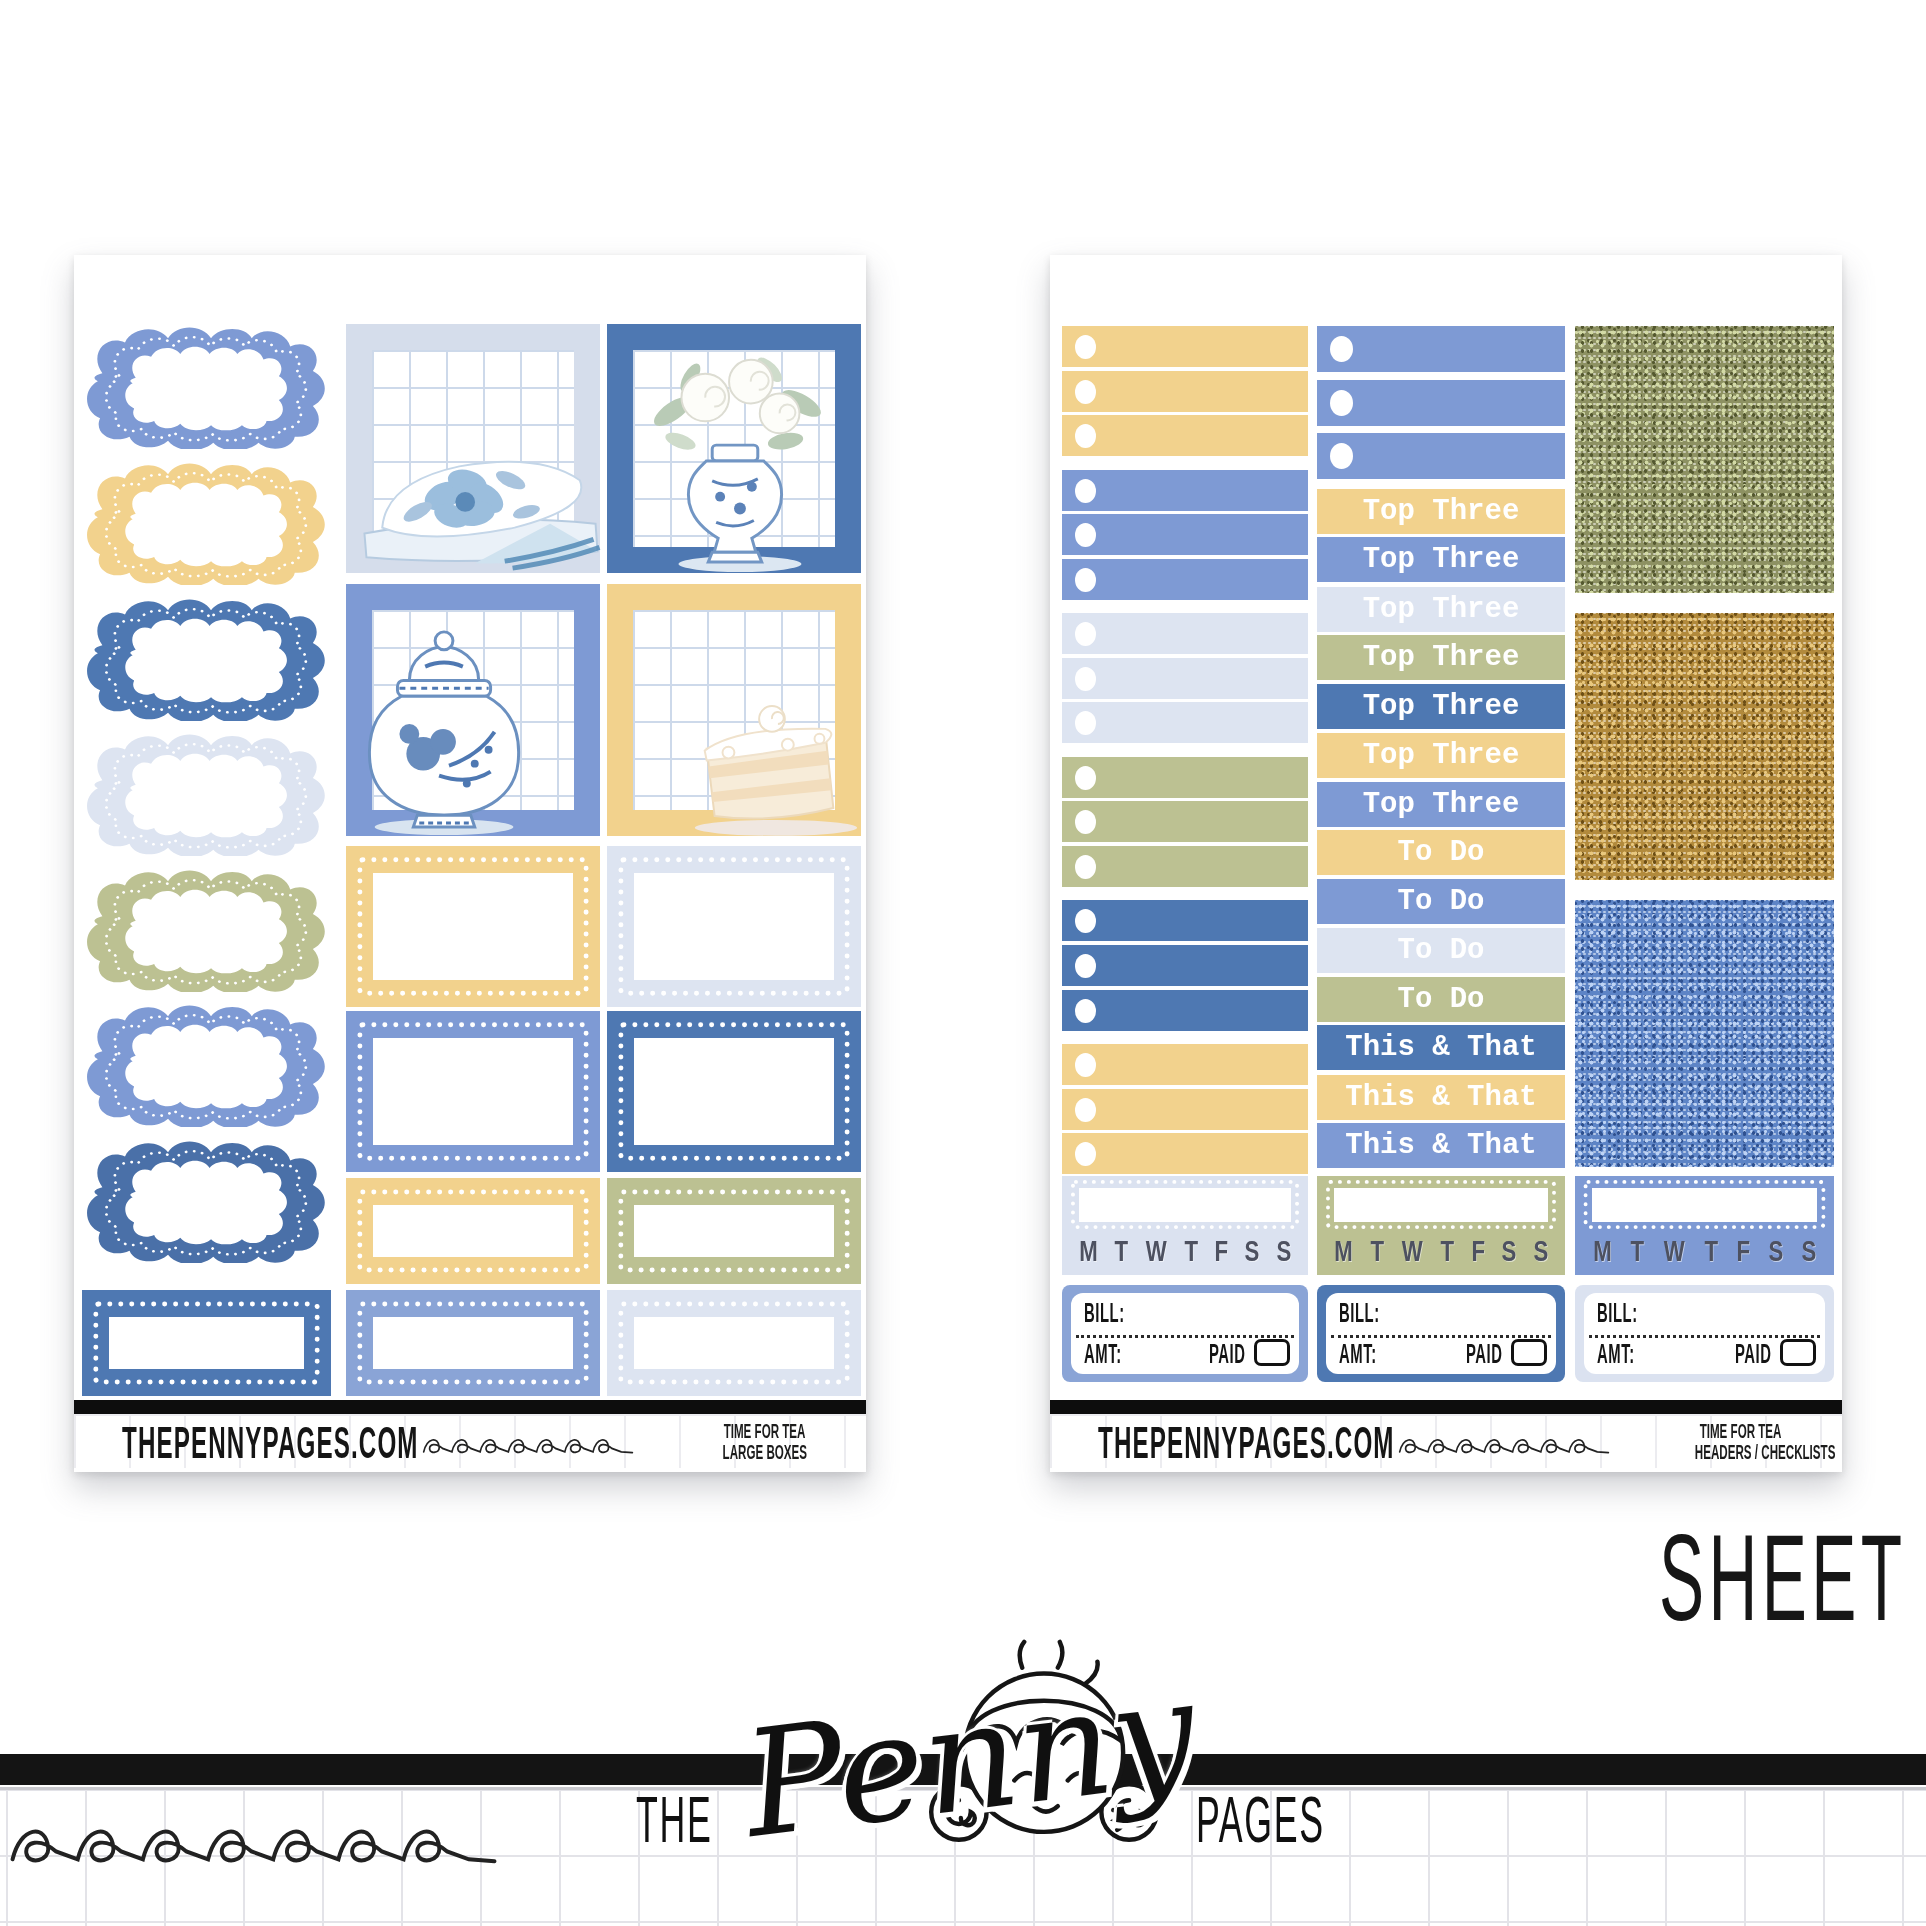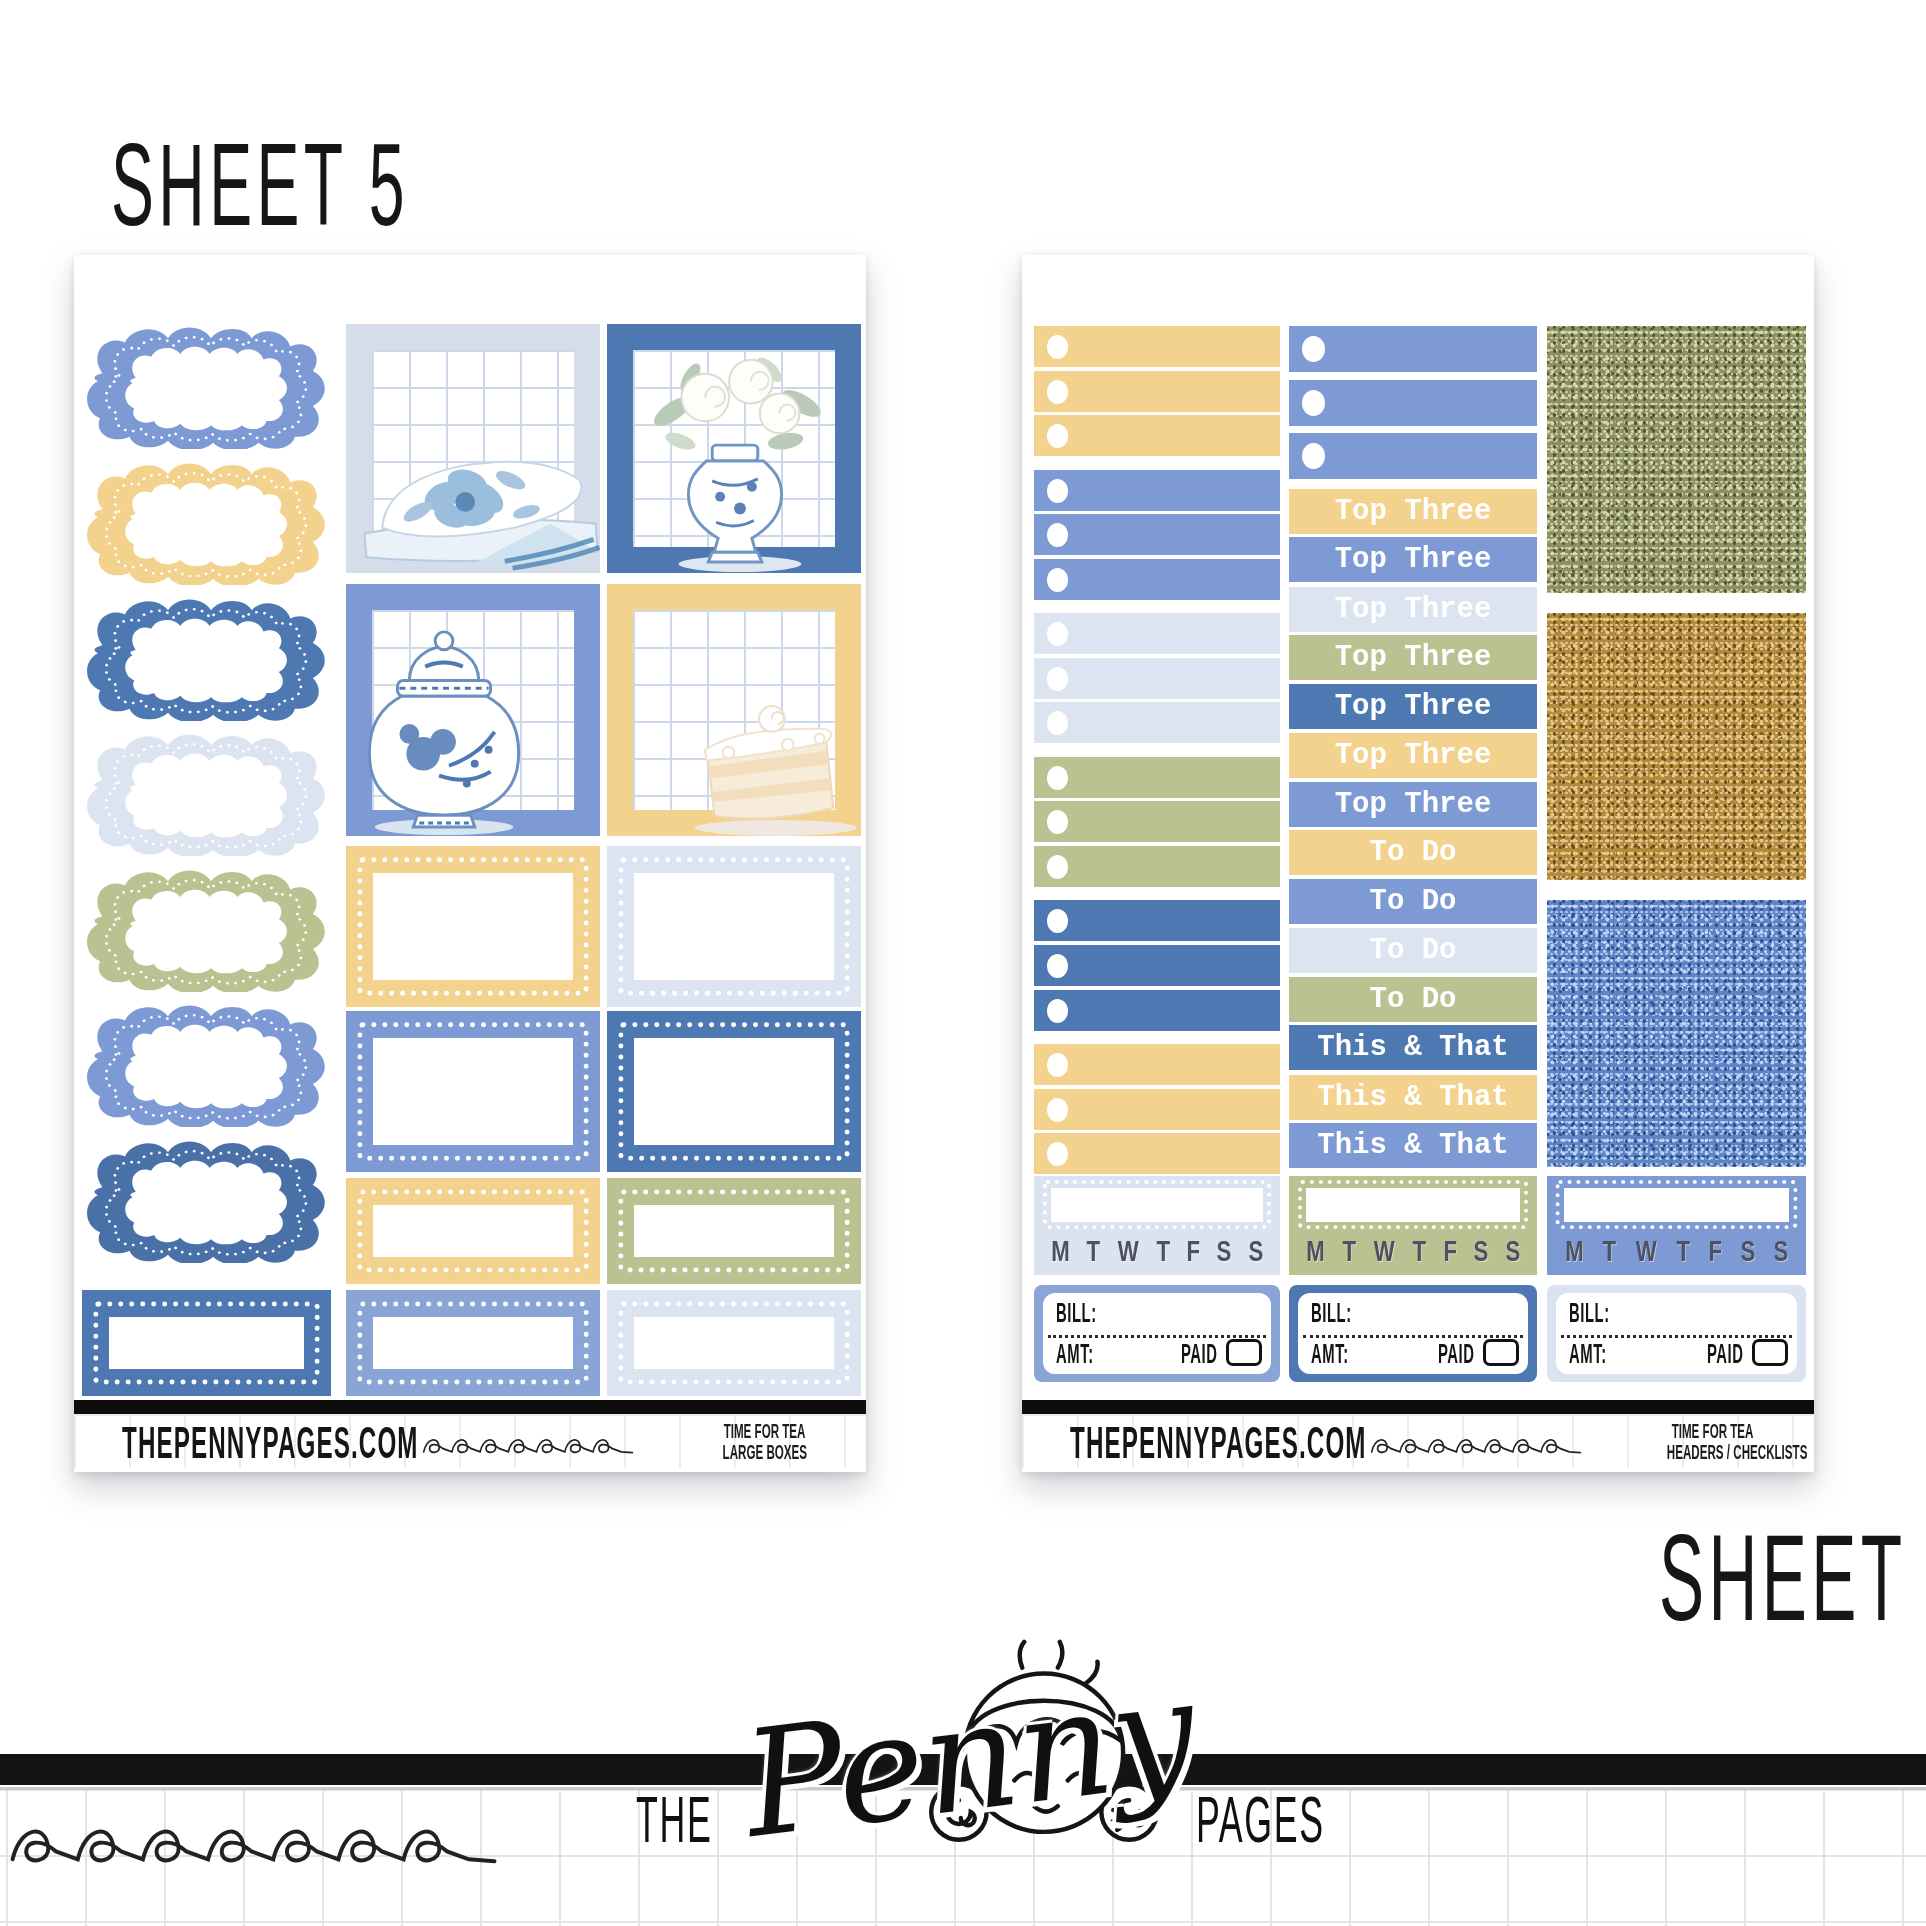--- a/index.html
+++ b/index.html
@@ -11,21 +11,21 @@
 
   
   .sheet-title{position:absolute;font-size:117px;letter-spacing:8px;color:#161616;font-weight:400;}
   .title5{left:111px;top:117px;}
   .title6{left:1404px;top:1507px;width:465px;text-align:right;font-size:123px;}
   .title6 .cond{transform-origin:right center;}
 
   
   .sheet{position:absolute;top:255px;width:792px;height:1217px;background:#fff;
          box-shadow:0 16px 30px rgba(110,112,125,.32),0 3px 8px rgba(0,0,0,.12);}
-  .sheet5{left:74px;} .sheet6{left:1022px;}
+  .sheet5{left:74px;} .sheet6{left:1050px;}
   .blackbar-sheet{position:absolute;left:0;right:0;top:1145px;height:14px;background:#0d0d0d;}
   .sfooter{position:absolute;left:0;right:0;top:1159px;height:54px;background:
       linear-gradient(#fff,#fff) padding-box;
       background-image:linear-gradient(#ececf0 2px,transparent 2px),linear-gradient(90deg,#ececf0 2px,transparent 2px);
       background-size:55px 55px;background-color:#fff;}
   .site{position:absolute;left:48px;top:4px;font-size:44px;font-weight:700;letter-spacing:2px;color:#151515;}
   .fsquiggle{position:absolute;left:348px;top:12px;}
   .flabel{position:absolute;left:594px;top:7px;width:194px;text-align:center;font-size:20px;
           line-height:21px;font-weight:700;color:#1c1c1c;}
 
@@ -58,23 +58,20 @@
   .logo-penny{position:absolute;left:744px;top:1673px;font-family:"DejaVu Serif",serif;font-style:italic;
       font-size:147px;color:#101010;transform:rotate(-7deg);
       text-shadow:0 0 6px #fff,3px 0 0 #fff,-3px 0 0 #fff,0 3px 0 #fff,0 -3px 0 #fff,5px 5px 0 #fff,-5px 5px 0 #fff;}
   .girl{position:absolute;left:919px;top:1636px;}
 </style>
 </head>
 <body>
 
 <div class="canvas">
 
-  <div class="sheet-title title5">
-    <span class="cond">SHEET 5</span>
-  </div>
   <div class="sheet-title title6">
     <span class="cond">SHEET 6</span>
   </div>
 
   <div class="sheet sheet5">
     <div id="s5-clouds">
         <div class="abs" style="left:8px;top:71px;width:249px;height:123px"><svg viewBox="0 0 220 120" preserveAspectRatio="none" width="100%" height="100%">
     <path d="M18,46 C6,28 20,8 38,16 C44,2 66,-2 76,12 C84,-2 106,-2 114,12 C122,0 144,0 150,12 C158,0 180,4 184,20 C200,12 214,28 204,44 C218,52 218,70 204,78 C216,92 206,110 188,108 C186,120 166,124 156,114 C146,124 124,124 116,114 C106,124 84,124 76,112 C66,122 46,120 42,108 C26,116 10,104 16,90 C2,84 0,62 14,54 C8,50 12,48 18,46 Z" fill="#7e9ad4"></path>
     <path d="M18,46 C6,28 20,8 38,16 C44,2 66,-2 76,12 C84,-2 106,-2 114,12 C122,0 144,0 150,12 C158,0 180,4 184,20 C200,12 214,28 204,44 C218,52 218,70 204,78 C216,92 206,110 188,108 C186,120 166,124 156,114 C146,124 124,124 116,114 C106,124 84,124 76,112 C66,122 46,120 42,108 C26,116 10,104 16,90 C2,84 0,62 14,54 C8,50 12,48 18,46 Z" fill="none" stroke="#fff" stroke-width="3" stroke-dasharray="0.1 8.5" stroke-linecap="round" transform="translate(110,60) scale(0.84) translate(-110,-60)"></path>
     <path d="M18,46 C6,28 20,8 38,16 C44,2 66,-2 76,12 C84,-2 106,-2 114,12 C122,0 144,0 150,12 C158,0 180,4 184,20 C200,12 214,28 204,44 C218,52 218,70 204,78 C216,92 206,110 188,108 C186,120 166,124 156,114 C146,124 124,124 116,114 C106,124 84,124 76,112 C66,122 46,120 42,108 C26,116 10,104 16,90 C2,84 0,62 14,54 C8,50 12,48 18,46 Z" fill="#fff" transform="translate(110,60) scale(0.68) translate(-110,-60)"></path>

